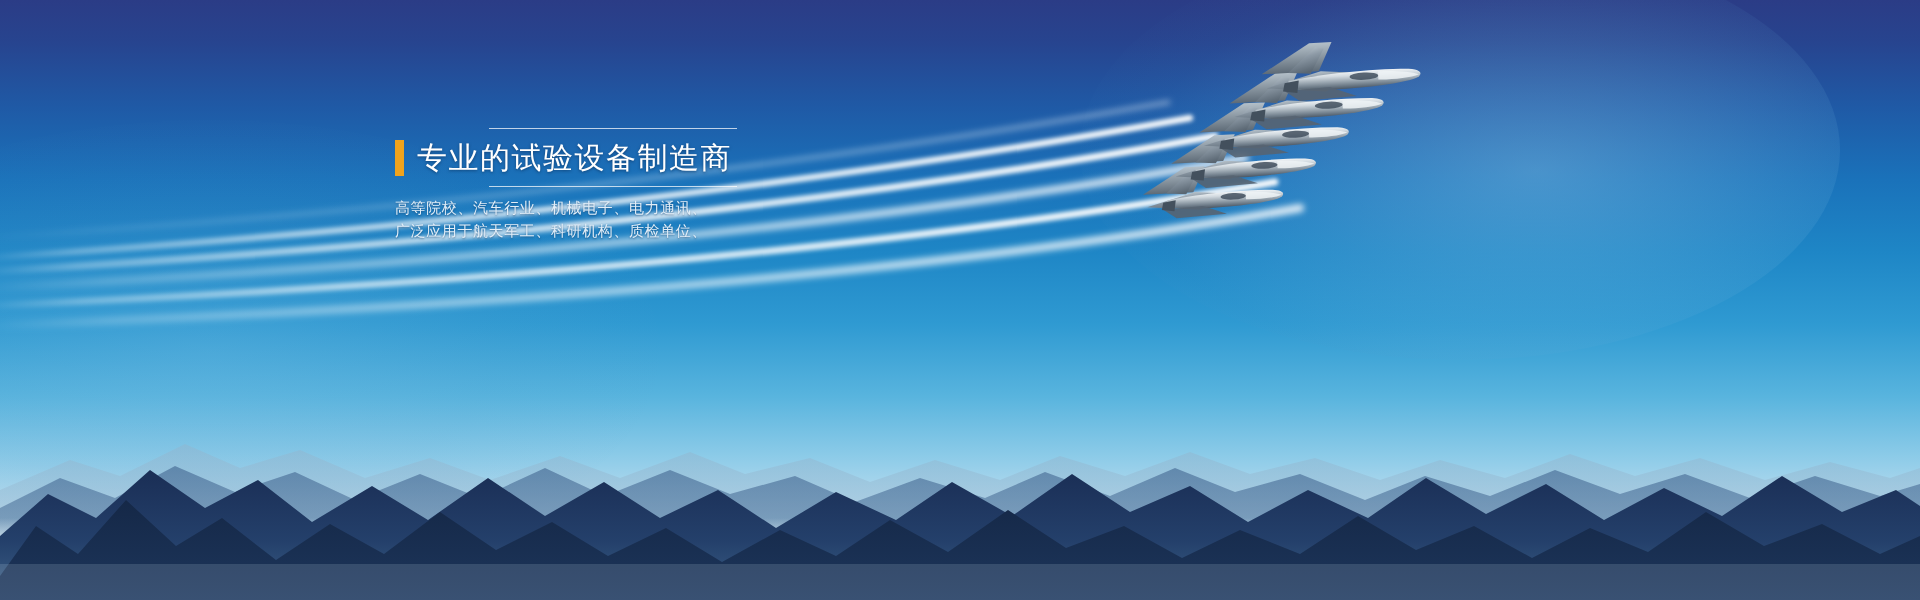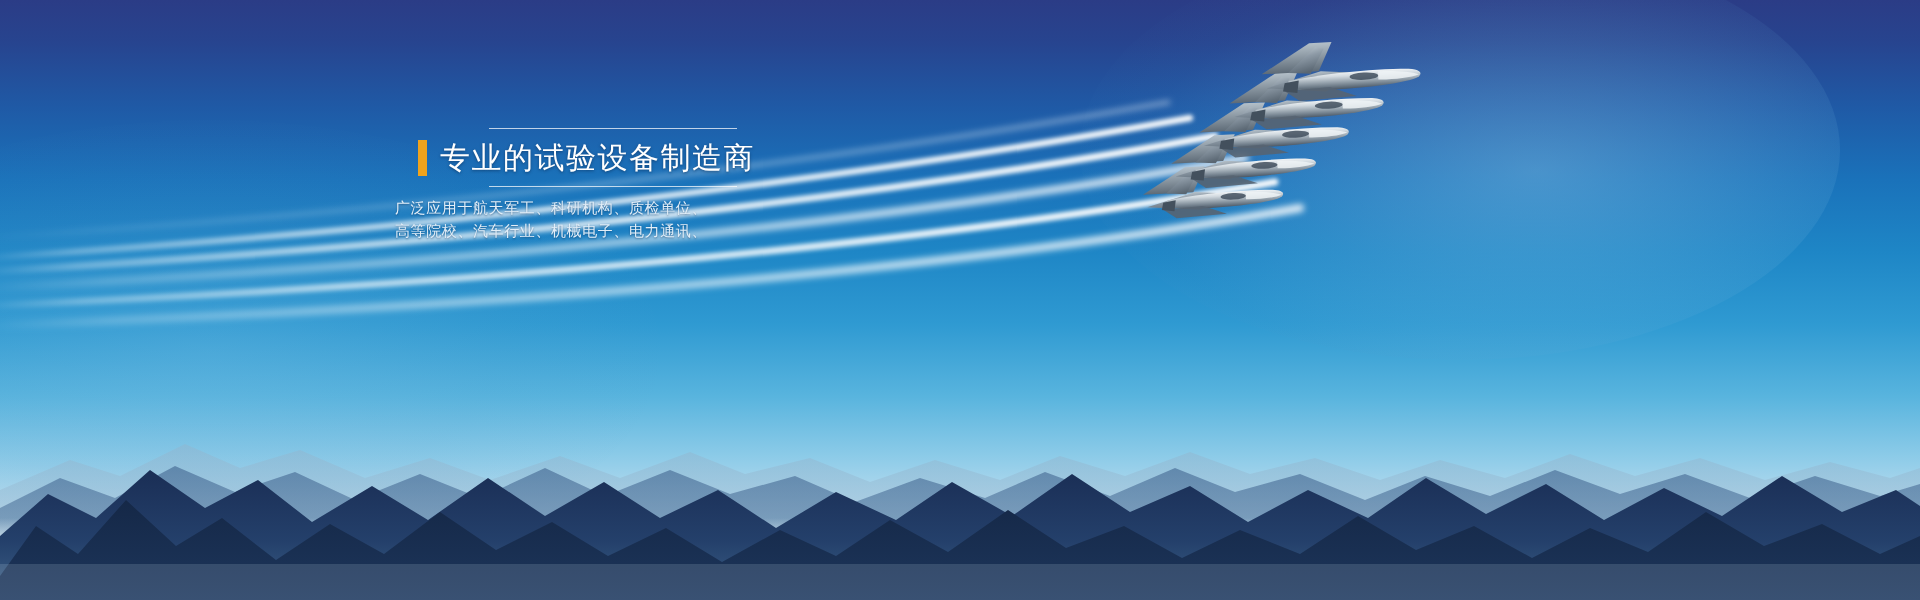--- a/index.html
+++ b/index.html
@@ -75,21 +75,20 @@
     margin-left:94px;
   }
   #rule-top  { width:248px; }
   #rule-bottom { width:248px; }
 
   #headline-row {
     display:flex;
     align-items:center;
     height:46px;
     margin:6px 0 5px 0;
-    justify-content:flex-end;
   }
   #accent-bar {
     width:9px;
     height:36px;
     background:#f0a31c;
     flex:0 0 auto;
   }
   #headline {
     margin-left:13px;
     font-size:30px;
@@ -286,19 +285,19 @@
     <div id="rule-top"></div>
 
     <div id="headline-row">
       <div id="accent-bar"></div>
       <div id="headline">专业的试验设备制造商</div>
     </div>
 
     <div id="rule-bottom"></div>
 
     <div id="subtitle">
+      <div>高等院校、汽车行业、机械电子、电力通讯、</div>
       <div>广泛应用于航天军工、科研机构、质检单位、</div>
-      <div>高等院校、汽车行业、机械电子、电力通讯、</div>
     </div>
 
   </div>
 
 </div>
 
 </body></html>

